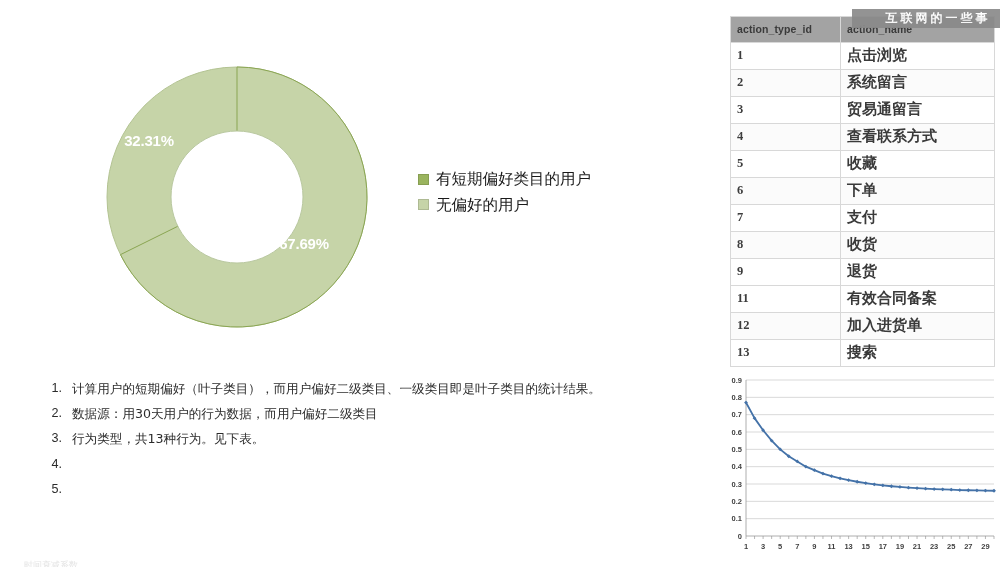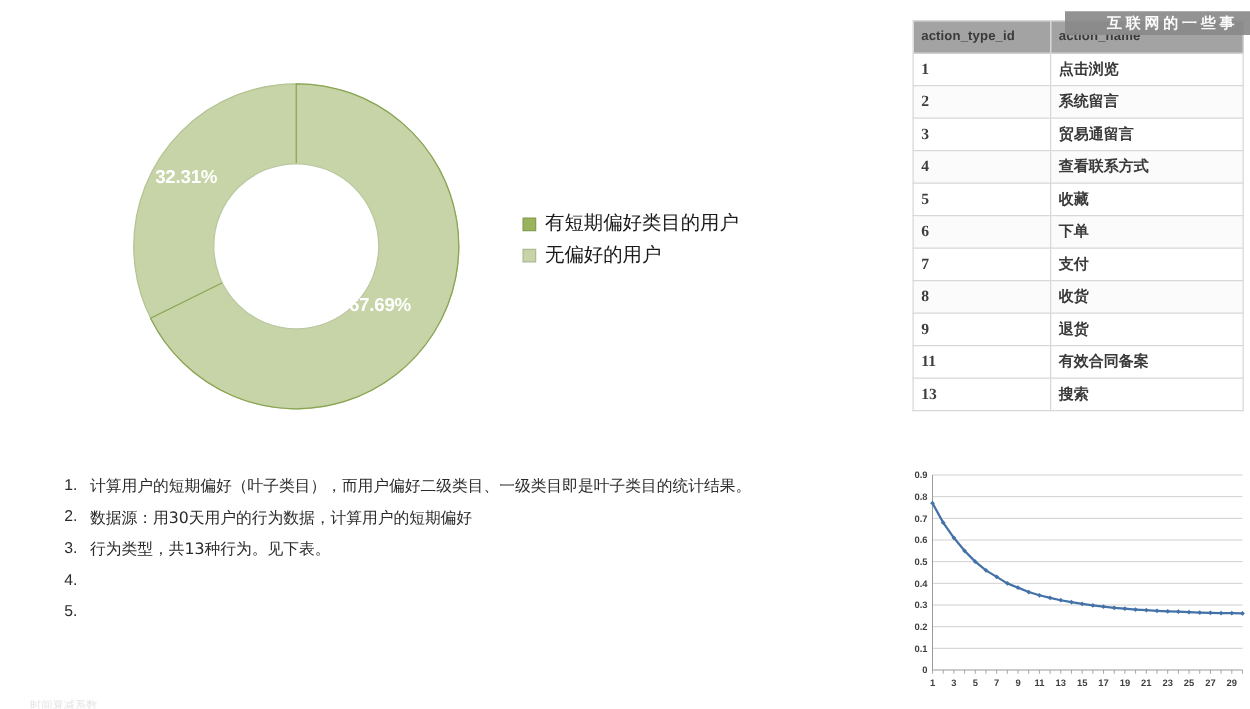--- a/index.html
+++ b/index.html
@@ -117,21 +117,21 @@
     letter-spacing: 0.1px;
   }
   table.action-table td.id-cell {
     font-family: "Liberation Serif", "Liberation Sans", serif;
     font-size: 12.5px;
     font-weight: bold;
     color: #3d3d3d;
   }
   table.action-table td.name-cell {
     font-family: "DejaVu Serif", "Liberation Serif", serif;
-    font-size: 12px;
+    font-size: 15px;
     font-weight: bold;
     color: #3a3a3a;
   }
   table.action-table tr.row-alt td { background: #fbfbfb; }
 
   
   #watermark {
     position: absolute;
     left: 852px;
     top: 9px;
@@ -210,21 +210,21 @@
   </div>
 </div>
 
 <div id="notes">
   <div class="note-row">
     <span class="note-num">1.</span>
     <span class="note-text">计算用户的短期偏好（叶子类目），而用户偏好二级类目、一级类目即是叶子类目的统计结果。</span>
   </div>
   <div class="note-row">
     <span class="note-num">2.</span>
-    <span class="note-text">数据源：用30天用户的行为数据，计算用户的短期偏好</span>
+    <span class="note-text">数据源：用30天用户的行为数据，而用户偏好二级类目</span>
   </div>
   <div class="note-row">
     <span class="note-num">3.</span>
     <span class="note-text">行为类型，共13种行为。见下表。</span>
   </div>
   <div class="note-row">
     <span class="note-num">4.</span>
   </div>
   <div class="note-row">
     <span class="note-num">5.</span>
@@ -276,20 +276,24 @@
           <td class="id-cell">8</td>
           <td class="name-cell">收货</td>
         </tr>
         <tr>
           <td class="id-cell">9</td>
           <td class="name-cell">退货</td>
         </tr>
         <tr>
           <td class="id-cell">11</td>
           <td class="name-cell">有效合同备案</td>
+        </tr>
+        <tr class="row-alt">
+          <td class="id-cell">12</td>
+          <td class="name-cell">加入进货单</td>
         </tr>
         <tr>
           <td class="id-cell">13</td>
           <td class="name-cell">搜索</td>
         </tr>
       </tbody>
   </table>
 </div>
 
 <div id="watermark">互联网的一些事</div>

